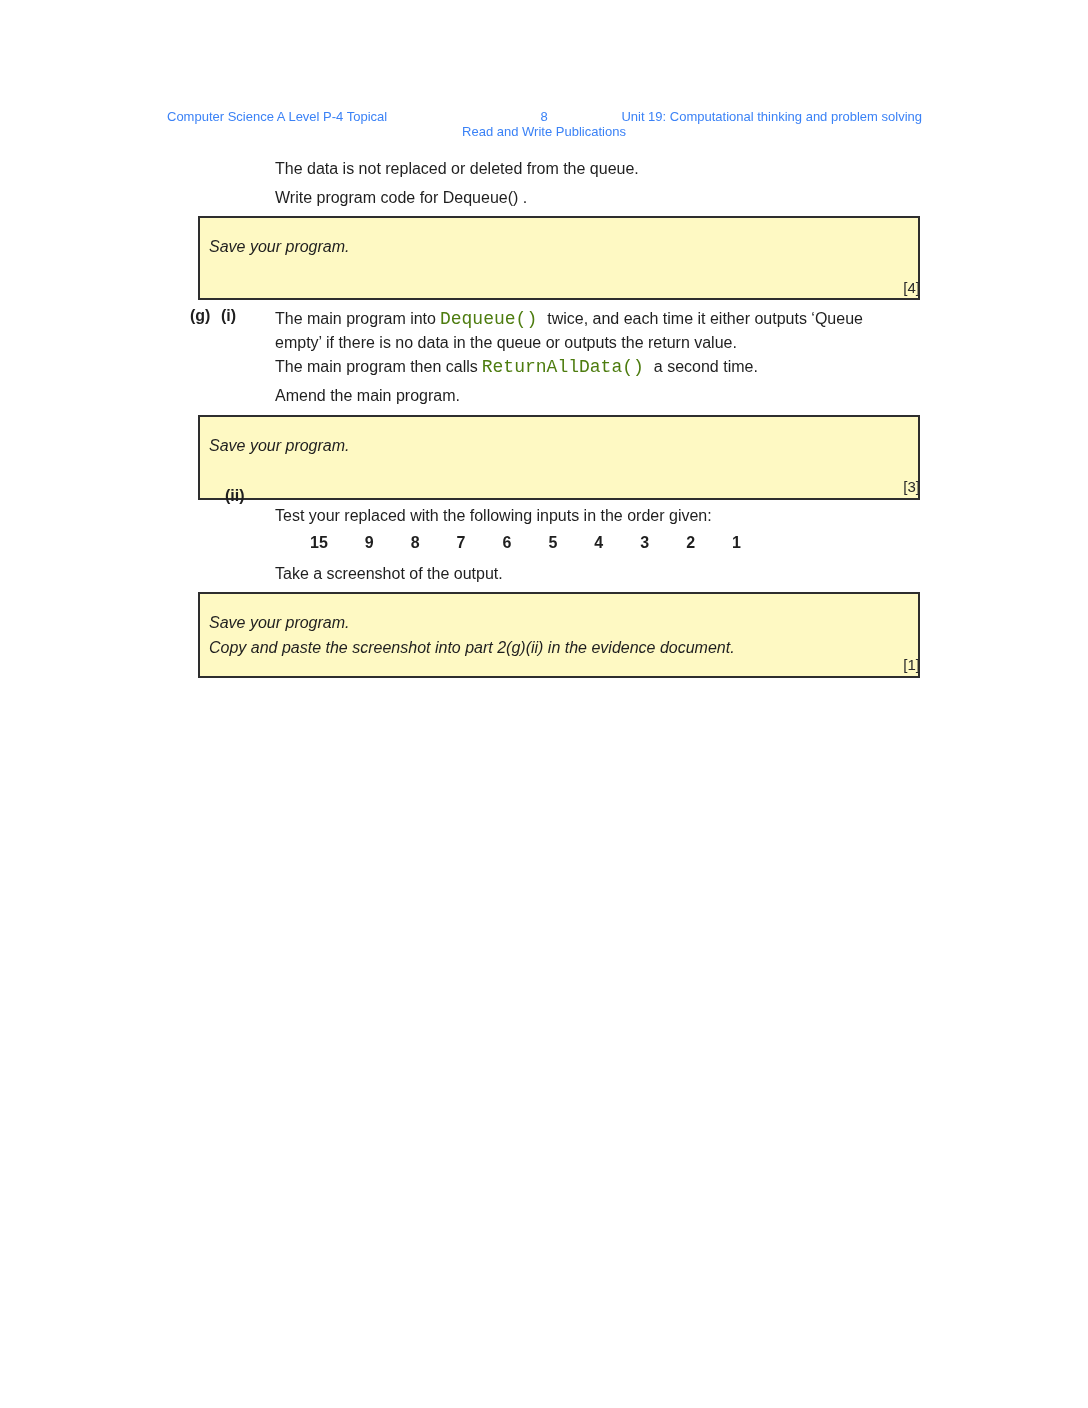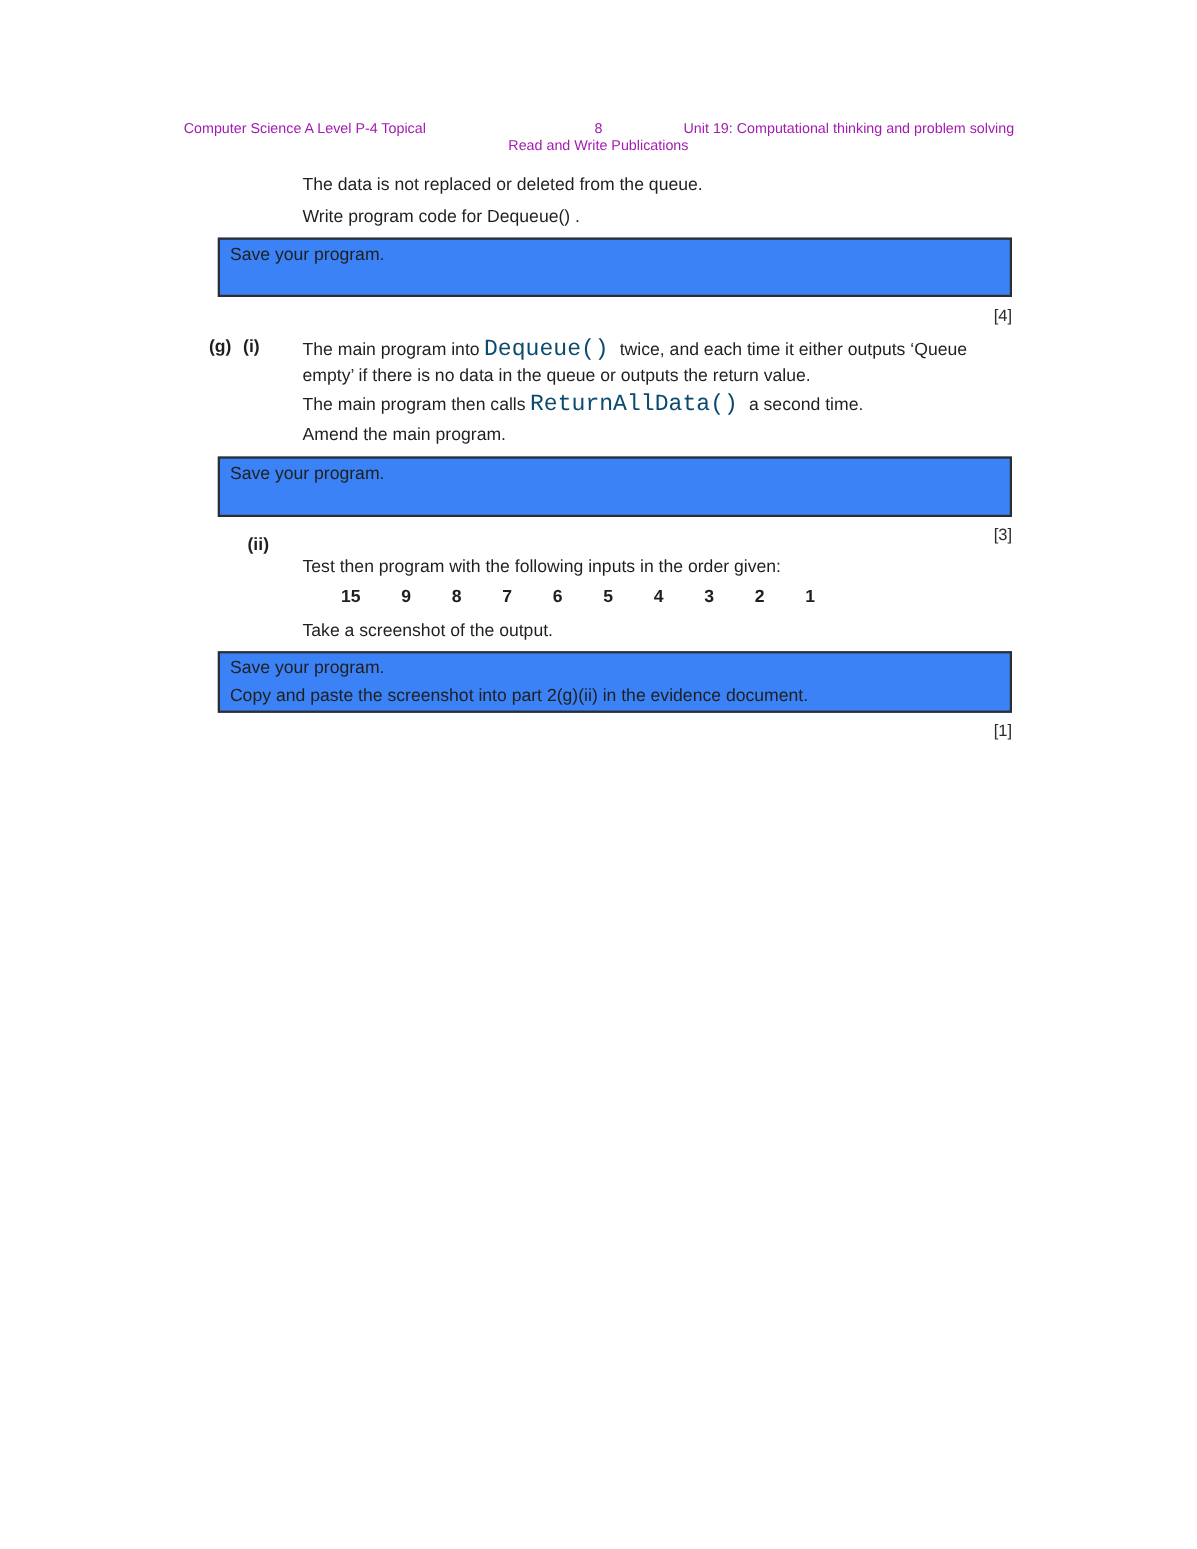--- a/index.html
+++ b/index.html
@@ -15,53 +15,54 @@
     background: #ffffff;
     font-family: "Liberation Sans", sans-serif;
     color: #1f1f1f;
     overflow: hidden;
   }
   .abs { position: absolute; }
 
   
   .hdr {
     font-size: 13px;
-    color: #a21caf;
+    color: #3b82f6;
     white-space: nowrap;
   }
   .hdr-center { left: 0; right: 0; text-align: center; }
   .hdr-right  { right: 166px; }
 
   
   .body-text {
     font-size: 16px;
     color: #1f1f1f;
     white-space: nowrap;
   }
   .para-wrap {
     white-space: normal;
     line-height: 23px;
   }
   .bold { font-weight: bold; }
 
   .code {
     font-family: "Liberation Mono", "DejaVu Sans Mono", monospace;
-    font-size: 21px;
-    color: #0c4a6e;
+    font-size: 18px;
+    color: #4d7c0f;
     margin-left: 4px;
     margin-right: 10px;
   }
 
   
   .save-box {
     left: 198px;
     width: 700px;
     border: 2px solid #2e2e2e;
-    background: #3b82f6;
-    padding: 1px 9px;
+    background: #fef9c3;
+    padding: 16px 9px;
+    font-style: italic;
   }
   .save-box .box-line {
     font-size: 16px;
     line-height: 25px;
     white-space: nowrap;
   }
 
   
   .marks-row {
     left: 198px;
@@ -107,21 +108,21 @@
     <span>The main program then calls</span><span class="code">ReturnAllData()</span><span>a second time.</span>
   </div>
   <div class="abs body-text" style="left:275px; top:387px;">Amend the main program.</div>
 
   <div class="abs save-box" style="top:415px; height:49px;">
     <div class="box-line">Save your program.</div>
   </div>
   <div class="abs marks-row" style="top:478px;">[3]</div>
 
   <div class="abs body-text bold" style="left:225px; top:487px;">(ii)</div>
-  <div class="abs body-text" style="left:275px; top:507px;">Test then program with the following inputs in the order given:</div>
+  <div class="abs body-text" style="left:275px; top:507px;">Test your replaced with the following inputs in the order given:</div>
 
   <div class="abs inputs-row" style="left:310px; top:534px;">
     <span>15</span>
     <span>9</span>
     <span>8</span>
     <span>7</span>
     <span>6</span>
     <span>5</span>
     <span>4</span>
     <span>3</span>

